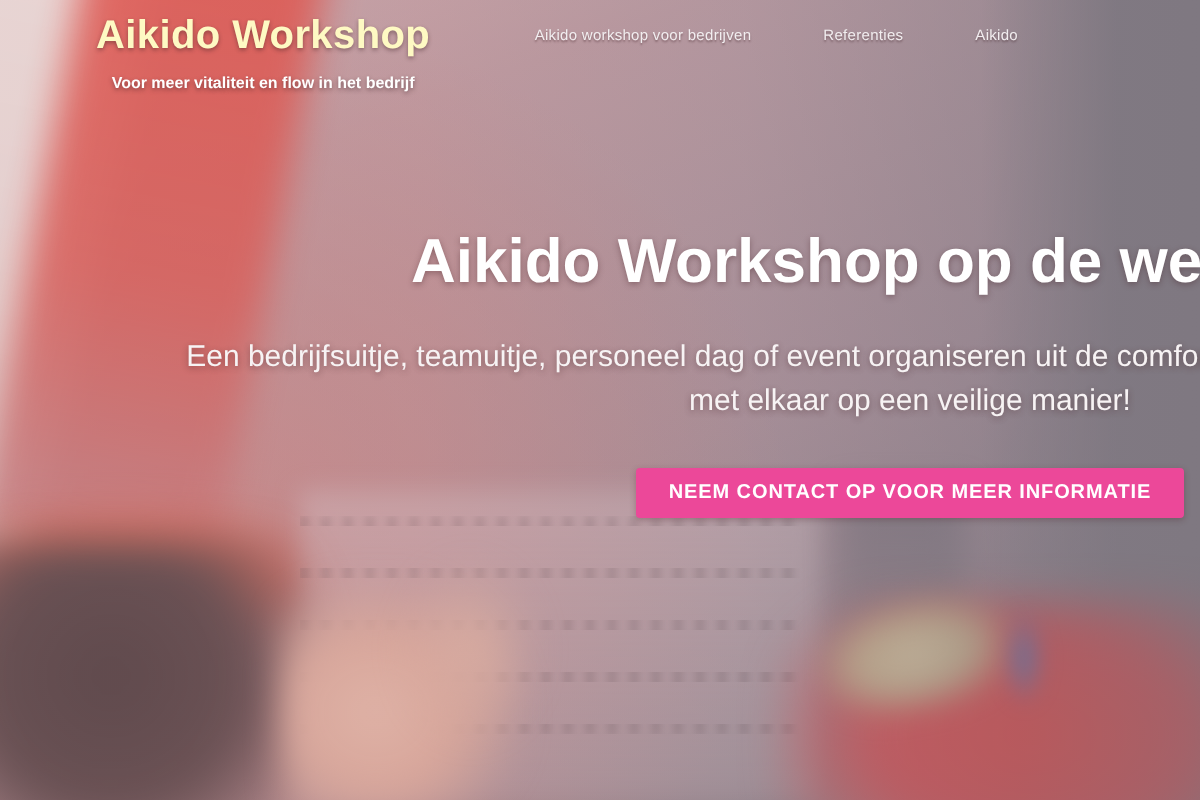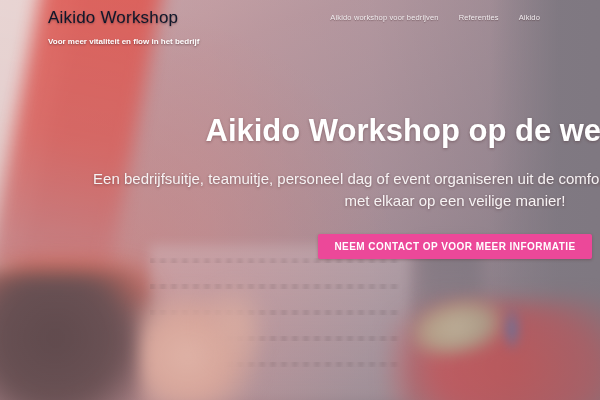--- a/index.html
+++ b/index.html
@@ -134,35 +134,36 @@
 
   
   .site-header {
     position:absolute; top:0; left:0; right:0; height:46px;
     display:flex; align-items:flex-start;
     padding:8px 0 0 0;
     z-index:5;
   }
   .brand { padding-left:48px; }
   .site-title {
-    color:#0f172a; font-size:17px; font-weight:normal;
+    color:#fef9c3; font-size:20px; font-weight:bold;
     letter-spacing:.2px; line-height:20px;
     text-shadow:0 1px 2px rgba(60,30,35,.45);
     white-space:nowrap;
   }
   .site-tagline {
     color:#ffffff; font-size:8px; font-weight:bold;
     margin-top:8px; line-height:11px;
     text-shadow:0 1px 2px rgba(60,30,35,.5);
     white-space:nowrap;
+    text-align:center;
   }
 
   .main-nav {
-    margin-left:auto; padding-right:60px; padding-top:5px;
-    display:flex; align-items:center; gap:20px;
+    margin-left:auto; padding-right:91px; padding-top:5px;
+    display:flex; align-items:center; gap:36px;
   }
   .nav-item {
     color:#f2eef0; font-size:7.5px; line-height:10px;
     white-space:nowrap; letter-spacing:.15px;
     text-shadow:0 1px 1px rgba(60,30,35,.4);
     cursor:pointer;
   }
 
   
   .hero {

